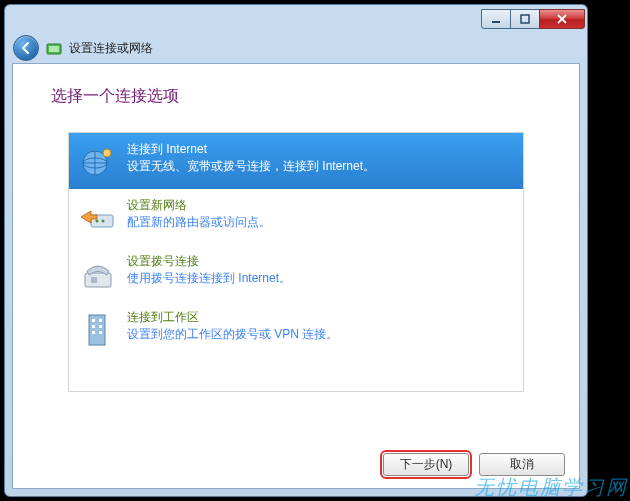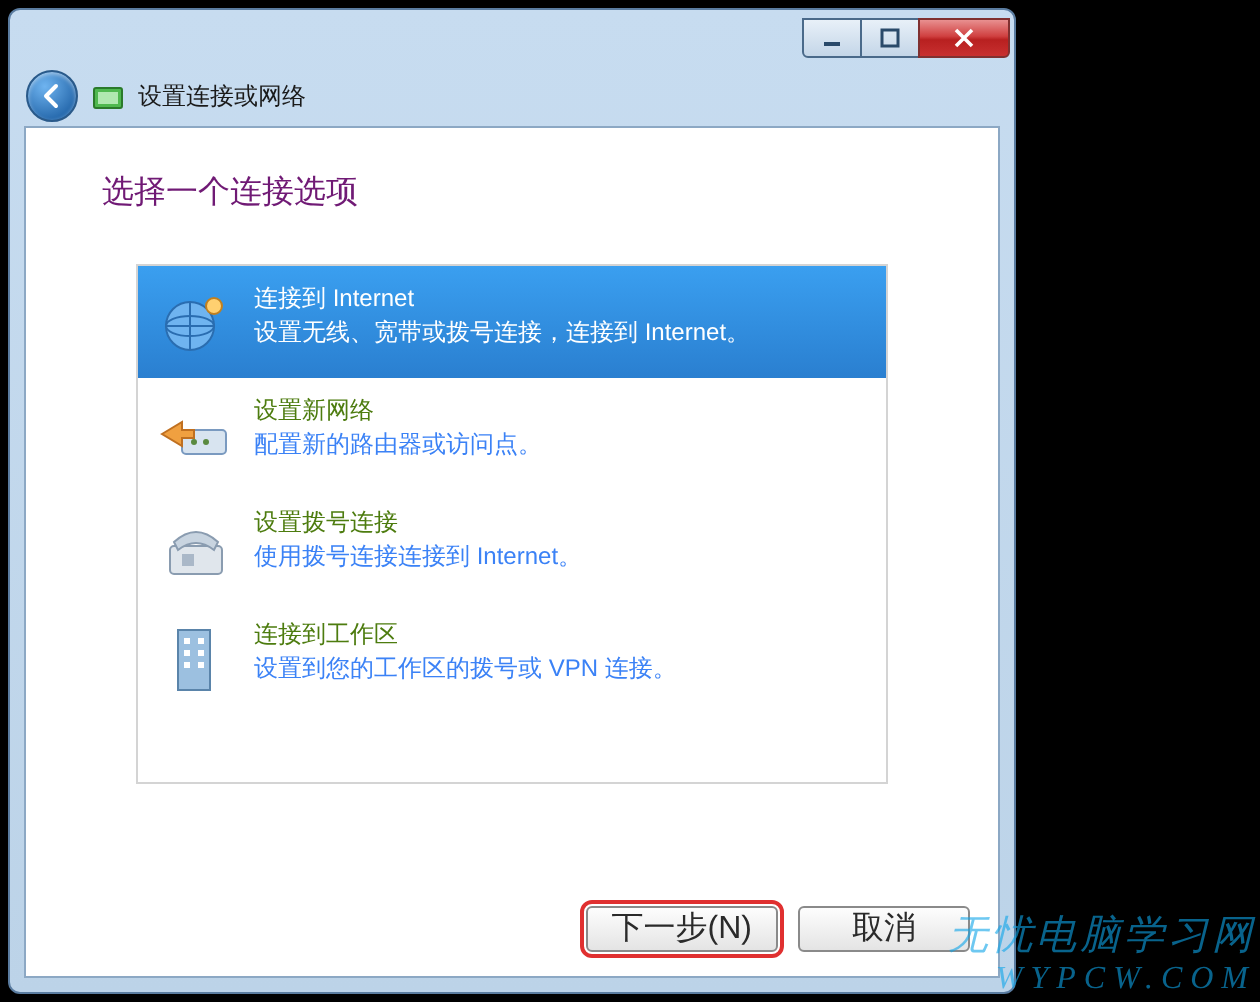--- a/index.html
+++ b/index.html
@@ -11,21 +11,21 @@
     background: #000;
     font-family: "Microsoft YaHei", "Segoe UI", Tahoma, sans-serif;
     font-size: 12px;
     position: relative;
     overflow: hidden;
   }
   .window {
     position: absolute;
     left: 4px;
     top: 4px;
-    width: 504px;
+    width: 584px;
     height: 493px;
     background: linear-gradient(to bottom, #c7dcf0, #bcd3e8);
     border: 1px solid #5a7ca0;
     border-radius: 6px;
     box-shadow: 0 0 8px rgba(0,0,0,.5);
   }
   .titlebar {
     height: 28px;
     display: flex;
     align-items: center;
@@ -109,21 +109,21 @@
     position: absolute;
     bottom: 12px; right: 14px;
     display: flex; gap: 10px;
   }
   .btn {
     min-width: 86px;
     height: 23px;
     background: linear-gradient(to bottom, #fdfdfd, #e4e4e4);
     border: 1px solid #8a8a8a;
     border-radius: 3px;
-    font-size: 16px;
+    font-size: 12px;
     display:flex; align-items:center; justify-content:center;
     color: #2a2a2a;
     padding: 0 12px;
     text-align: right;
   }
   .btn.primary-highlight {
     outline: 2px solid #e03030;
     outline-offset: 1px;
   }
   .watermark {
@@ -246,14 +246,13 @@
 
     <div class="button-row">
       <div class="btn primary-highlight">下一步(N)</div>
       <div class="btn">取消</div>
     </div>
   </div>
 </div>
 
 <div class="watermark">
   <div class="wm1">无忧电脑学习网</div>
-  <div class="wm2">WYPCW.COM</div>
 </div>
 
 </body></html>

